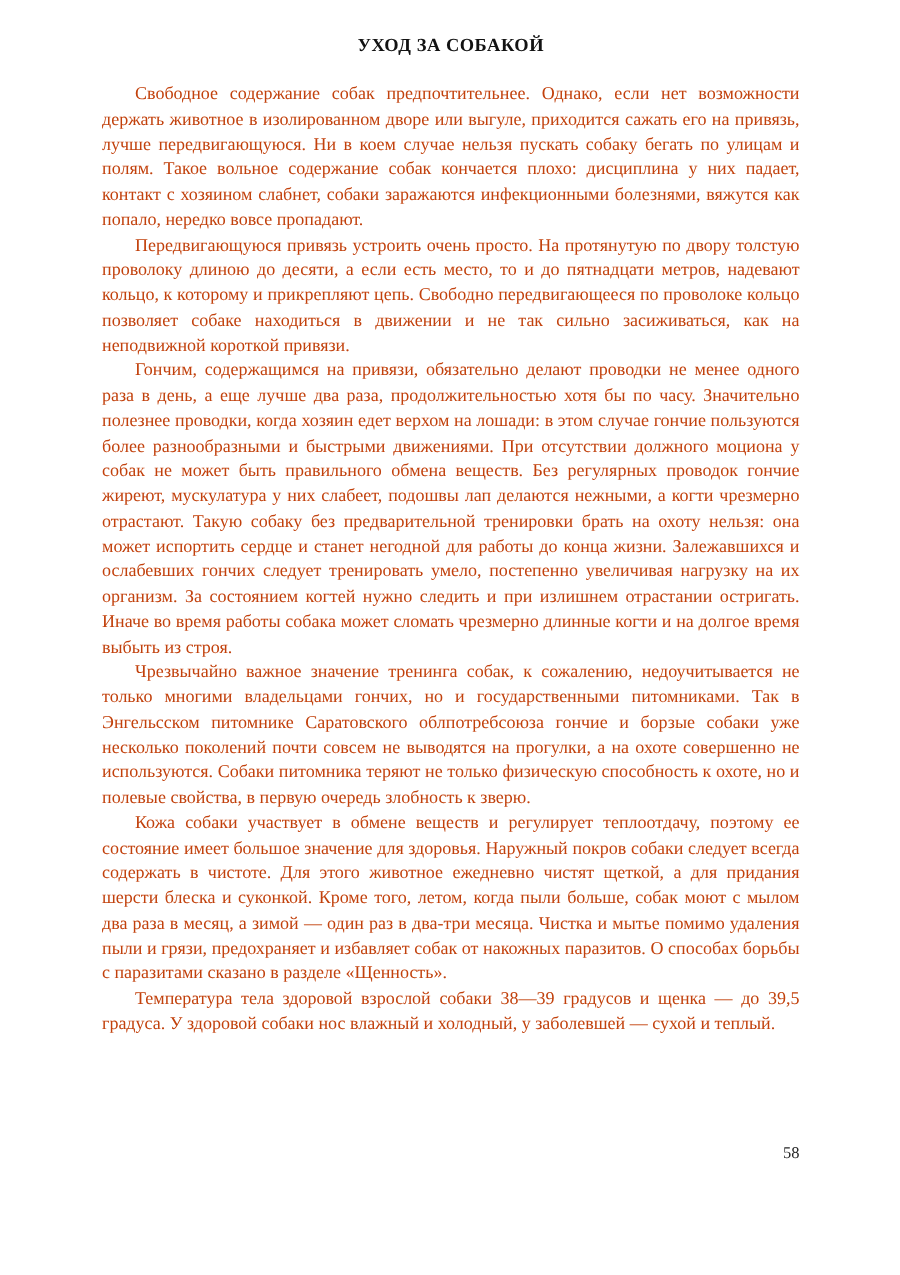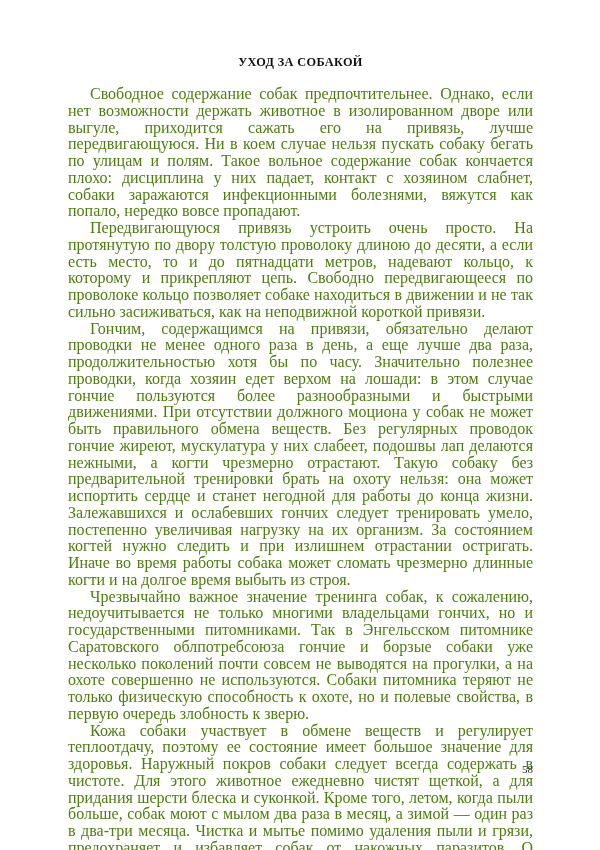--- a/index.html
+++ b/index.html
@@ -26,32 +26,32 @@
     left: 68px;
     top: 0;
     width: 465px;
   }
   .doc-title {
     text-align: center;
     font-weight: bold;
     font-size: 12.3px;
     letter-spacing: 0.35px;
     margin: 0;
-    padding-top: 55px;
+    padding-top: 23px;
     line-height: 14px;
     color: #121212;
   }
   .para {
-    font-size: 16px;
+    font-size: 12px;
     line-height: 16.75px;
     text-align: justify;
     text-justify: inter-word;
     text-indent: 22px;
     margin: 0;
-    color: #4d7c0f;
+    color: #c2410c;
     hyphens: none;
     -webkit-hyphens: none;
   }
   .para.first {
     margin-top: 17px;
   }
   .para + .para {
     margin-top: 0;
   }
   .page-number {
@@ -76,17 +76,18 @@
     <p class="para first">Свободное содержание собак предпочтительнее. Однако, если нет возможности держать животное в изолированном дворе или выгуле, приходится сажать его на привязь, лучше передвигающуюся. Ни в коем случае нельзя пускать собаку бегать по улицам и полям. Такое вольное содержание собак кончается плохо: дисциплина у них падает, контакт с хозяином слабнет, собаки заражаются инфекционными болезнями, вяжутся как попало, нередко вовсе пропадают.</p>
 
     <p class="para">Передвигающуюся привязь устроить очень просто. На протянутую по двору толстую проволоку длиною до десяти, а если есть место, то и до пятнадцати метров, надевают кольцо, к которому и прикрепляют цепь. Свободно передвигающееся по проволоке кольцо позволяет собаке находиться в движении и не так сильно засиживаться, как на неподвижной короткой привязи.</p>
 
     <p class="para">Гончим, содержащимся на привязи, обязательно делают проводки не менее одного раза в день, а еще лучше два раза, продолжительностью хотя бы по часу. Значительно полезнее проводки, когда хозяин едет верхом на лошади: в этом случае гончие пользуются более разнообразными и быстрыми движениями. При отсутствии должного моциона у собак не может быть правильного обмена веществ. Без регулярных проводок гончие жиреют, мускулатура у них слабеет, подошвы лап делаются нежными, а когти чрезмерно отрастают. Такую собаку без предварительной тренировки брать на охоту нельзя: она может испортить сердце и станет негодной для работы до конца жизни. Залежавшихся и ослабевших гончих следует тренировать умело, постепенно увеличивая нагрузку на их организм. За состоянием когтей нужно следить и при излишнем отрастании остригать. Иначе во время работы собака может сломать чрезмерно длинные когти и на долгое время выбыть из строя.</p>
 
     <p class="para">Чрезвычайно важное значение тренинга собак, к сожалению, недоучитывается не только многими владельцами гончих, но и государственными питомниками. Так в Энгельсском питомнике Саратовского облпотребсоюза гончие и борзые собаки уже несколько поколений почти совсем не выводятся на прогулки, а на охоте совершенно не используются. Собаки питомника теряют не только физическую способность к охоте, но и полевые свойства, в первую очередь злобность к зверю.</p>
 
     <p class="para">Кожа собаки участвует в обмене веществ и регулирует теплоотдачу, поэтому ее состояние имеет большое значение для здоровья. Наружный покров собаки следует всегда содержать в чистоте. Для этого животное ежедневно чистят щеткой, а для придания шерсти блеска и суконкой. Кроме того, летом, когда пыли больше, собак моют с мылом два раза в месяц, а зимой — один раз в два-три месяца. Чистка и мытье помимо удаления пыли и грязи, предохраняет и избавляет собак от накожных паразитов. О способах борьбы с паразитами сказано в разделе «Щенность».</p>
 
+    <p class="para">Температура тела здоровой взрослой собаки 38—39 градусов и щенка — до 39,5 градуса. У здоровой собаки нос влажный и холодный, у заболевшей — сухой и теплый.</p>
 
   </div>
 
   <div class="page-number">58</div>
 </div>
 
 </body></html>

